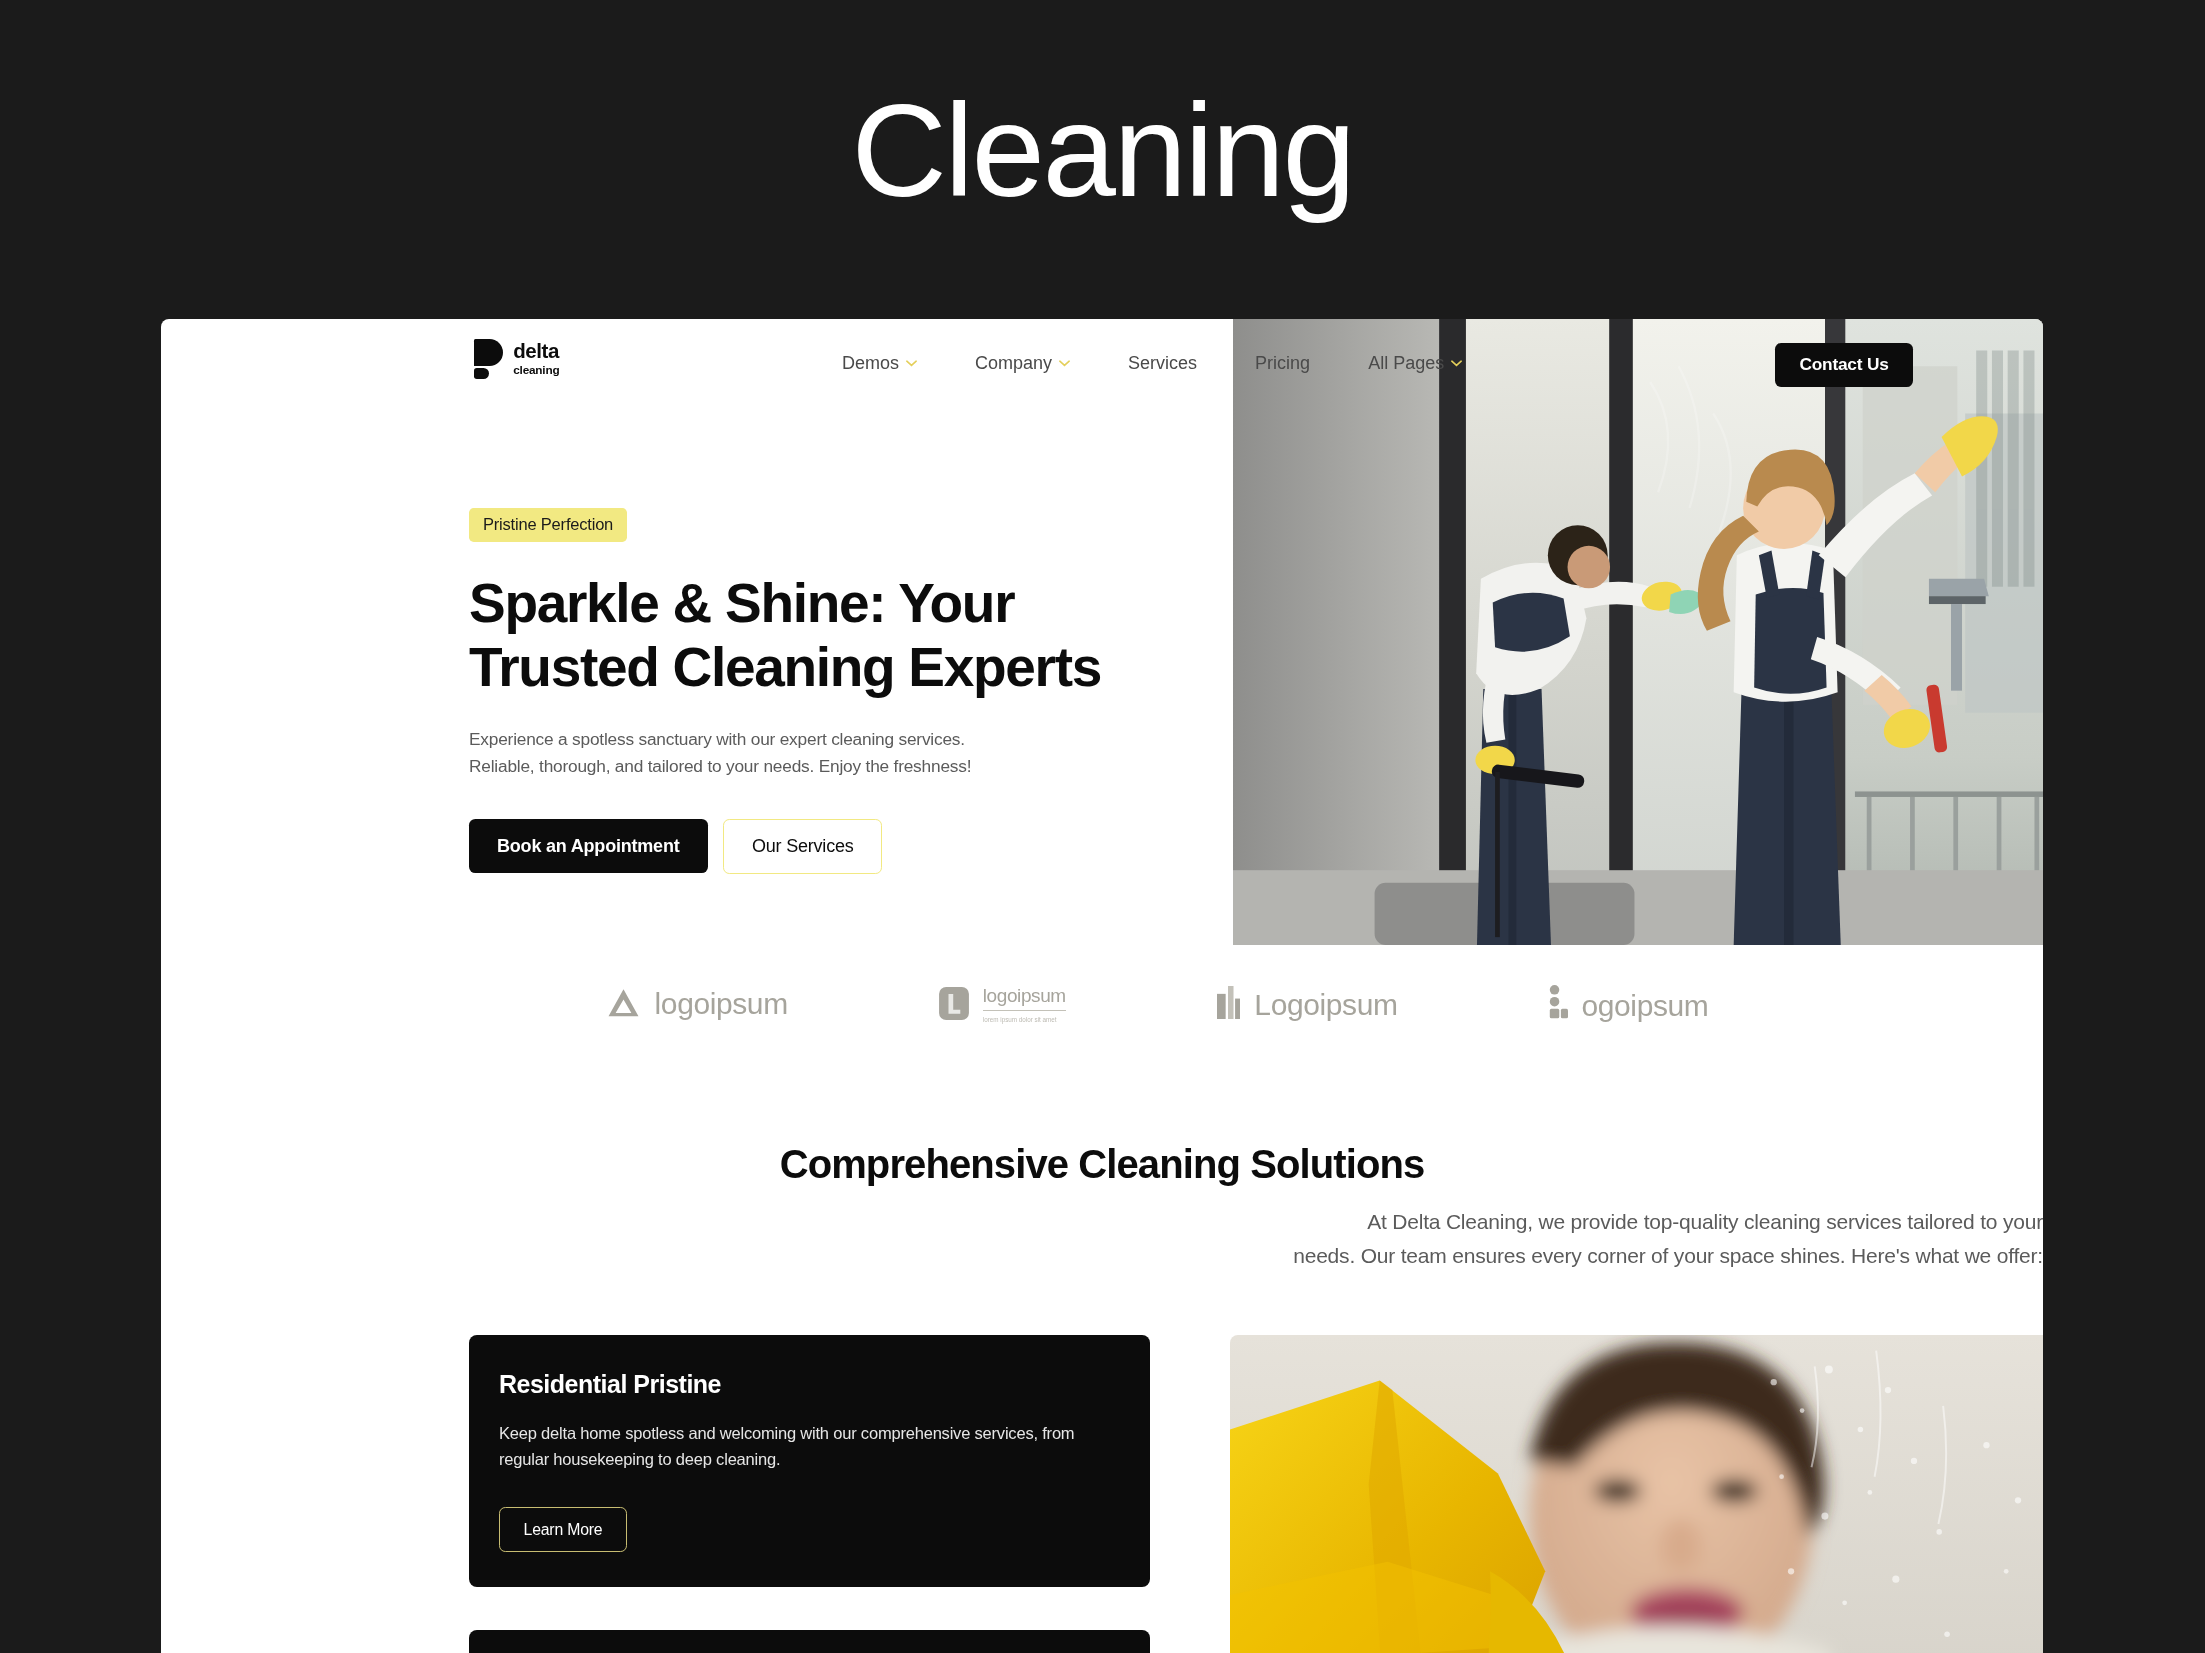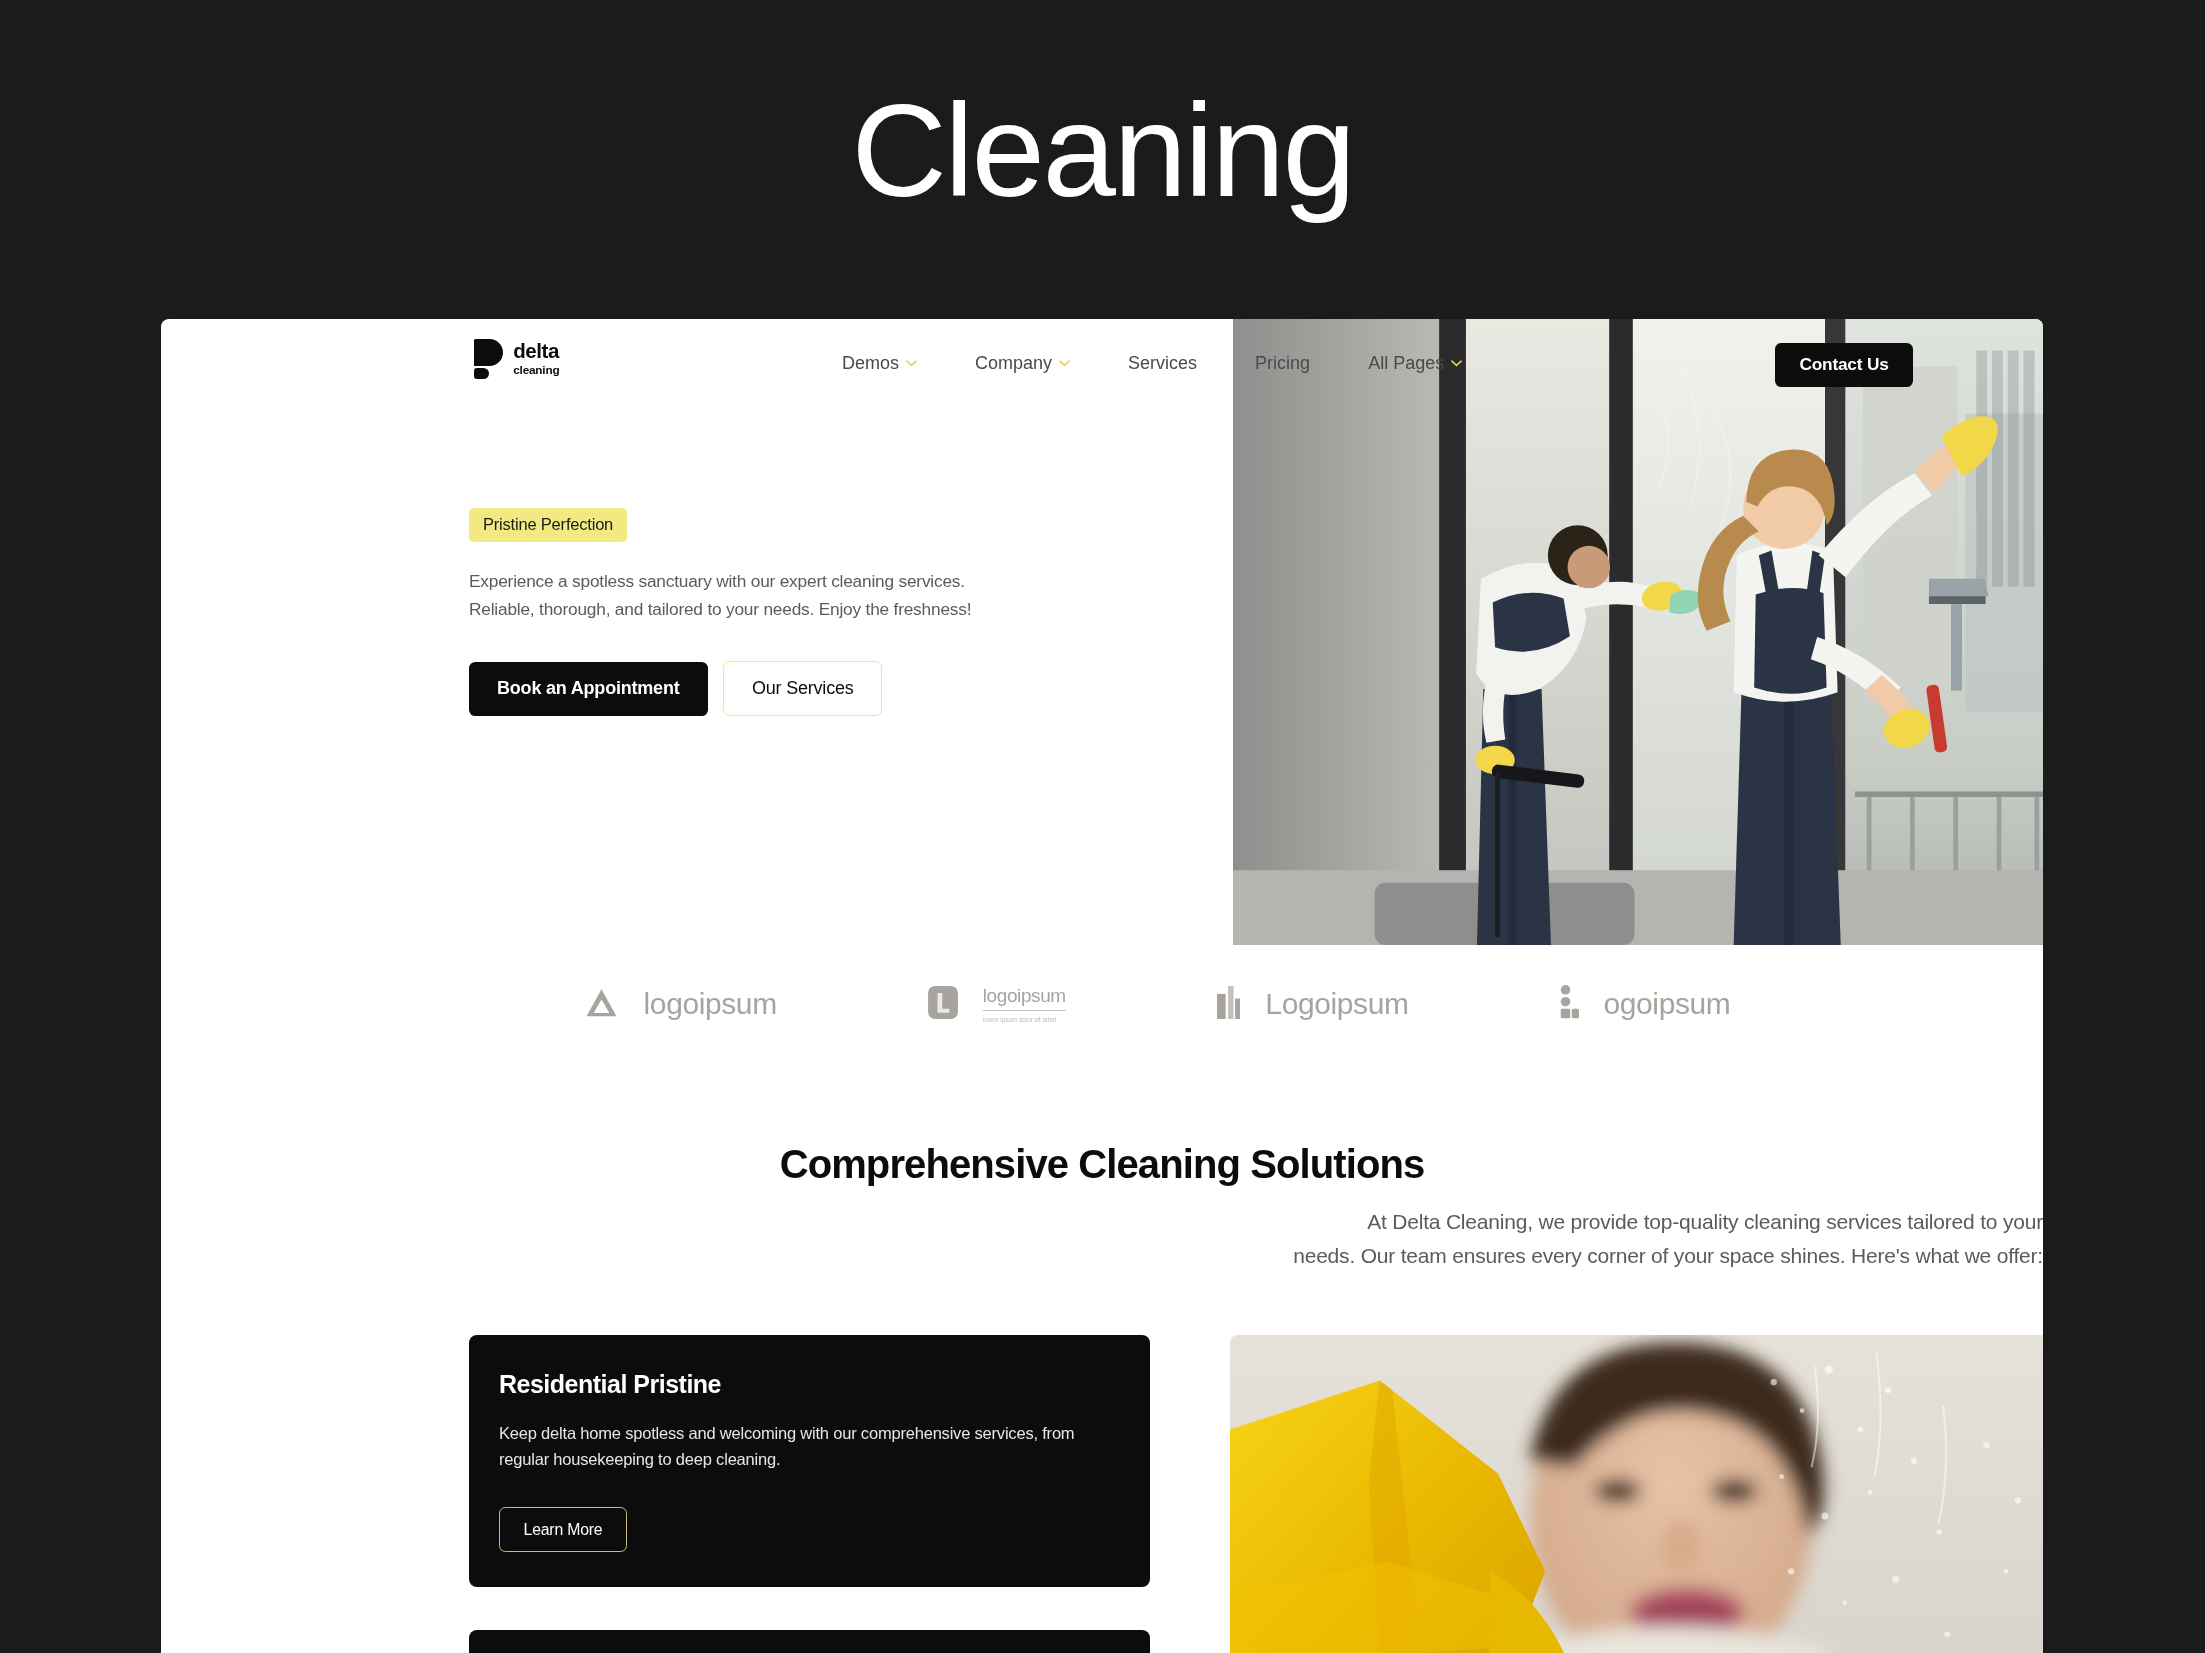--- a/index.html
+++ b/index.html
@@ -144,21 +144,21 @@
     cursor: pointer;
   }
 
   
   .logo-strip {
     position: absolute; top: 666px; left: 0; width: 100%;
     display: flex; align-items: center; justify-content: center;
     gap: 151px;
     padding-left: 110px;
   }
-  .logo-item { display: flex; align-items: center; gap: 25px; color: #a6a49c; }
+  .logo-item { display: flex; align-items: flex-end; gap: 14px; color: #a6a49c; }
   .logo-word { font-size: 30px; color: #a6a49c; letter-spacing: -0.4px; font-weight: 400; }
   .logo-word.small { font-size: 19px; }
   .logo-sub { font-size: 6.3px; color: #bdbbb3; letter-spacing: 0px; margin-top: 2.4px; }
   .logo-stack { display: flex; flex-direction: column; }
   .logo-rule { height: 0.8px; background: #c3c1b8; width: 100%; margin: 3.2px 0 2.4px; }
 
   
   .sec-title {
     position: absolute; top: 823px; left: 0; width: 100%;
     text-align: center;
@@ -382,20 +382,24 @@
               </svg>
           </span>
         </div>
       </nav>
 
       <div class="contact-btn">Contact Us</div>
     </div>
 
     <div class="hero-copy">
       <div class="pill">Pristine Perfection</div>
+      <h1 class="hero-h1">
+        <span>Sparkle &amp; Shine: Your</span><br>
+        <span>Trusted Cleaning Experts</span>
+      </h1>
       <p class="hero-p">Experience a spotless sanctuary with our expert cleaning services. Reliable, thorough, and tailored to your needs. Enjoy the freshness!</p>
       <div class="hero-actions">
         <div class="btn-primary">Book an Appointment</div>
         <div class="btn-outline">Our Services</div>
       </div>
     </div>
 
     <div class="logo-strip">
 
       <div class="logo-item">

